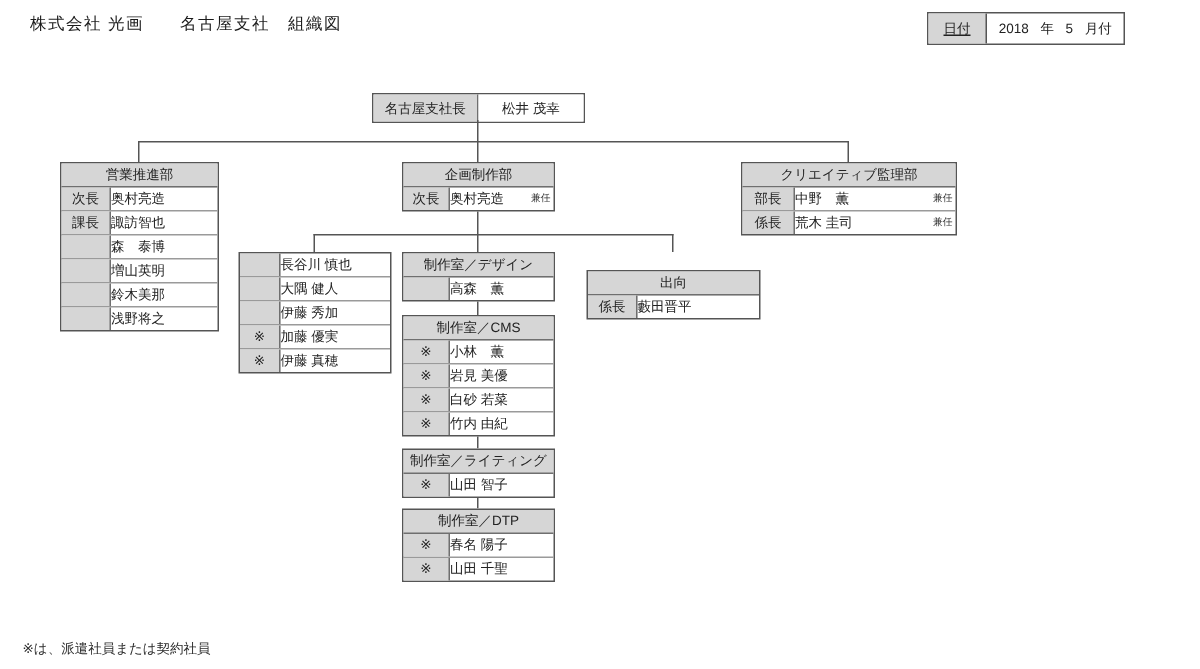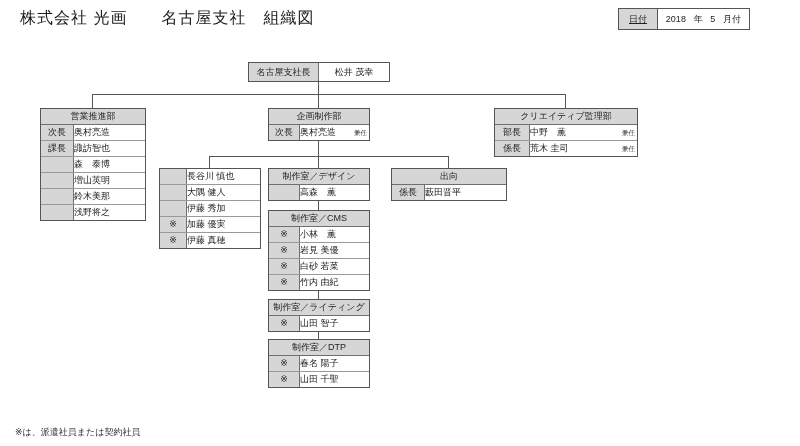--- a/index.html
+++ b/index.html
@@ -2,21 +2,21 @@
 <html><head>
 <meta charset="utf-8">
 <style>
   html,body{margin:0;padding:0;}
   body{
     width:800px;height:446px;background:#ffffff;position:relative;overflow:hidden;
     font-family:"Liberation Sans","DejaVu Sans",sans-serif;color:#222;
   }
   .abs{position:absolute;}
   #page-title{
-    left:20px;top:8px;font-size:16px;letter-spacing:1px;color:#1a1a1a;white-space:pre;
+    left:20px;top:8px;font-size:11px;letter-spacing:1px;color:#1a1a1a;white-space:pre;
   }
   
   #date-box{
     left:618px;top:8px;width:130px;height:20px;border:1px solid #555;
     display:flex;align-items:stretch;font-size:9px;background:#fff;
   }
   #date-box .dlabel{
     width:38px;background:#d6d6d6;border-right:1px solid #555;
     display:flex;align-items:center;justify-content:center;text-decoration:underline;
   }
@@ -164,21 +164,21 @@
 </div>
 
 <div class="orgbox" style="left:268px;top:168px;width:100px;">
   <div class="hdr">制作室／デザイン</div>
   <div class="row">
     <span class="lbl"></span>
     <span class="nm">高森　薫</span>
   </div>
 </div>
 
-<div class="orgbox" style="left:391px;top:168px;width:114px;">
+<div class="orgbox" style="left:391px;top:180px;width:114px;">
   <div class="hdr">出向</div>
   <div class="row">
     <span class="lbl" style="width:32px;">係長</span>
     <span class="nm">藪田晋平</span>
   </div>
 </div>
 
 <div class="orgbox" style="left:268px;top:210px;width:100px;">
   <div class="hdr">制作室／CMS</div>
   <div class="row">

